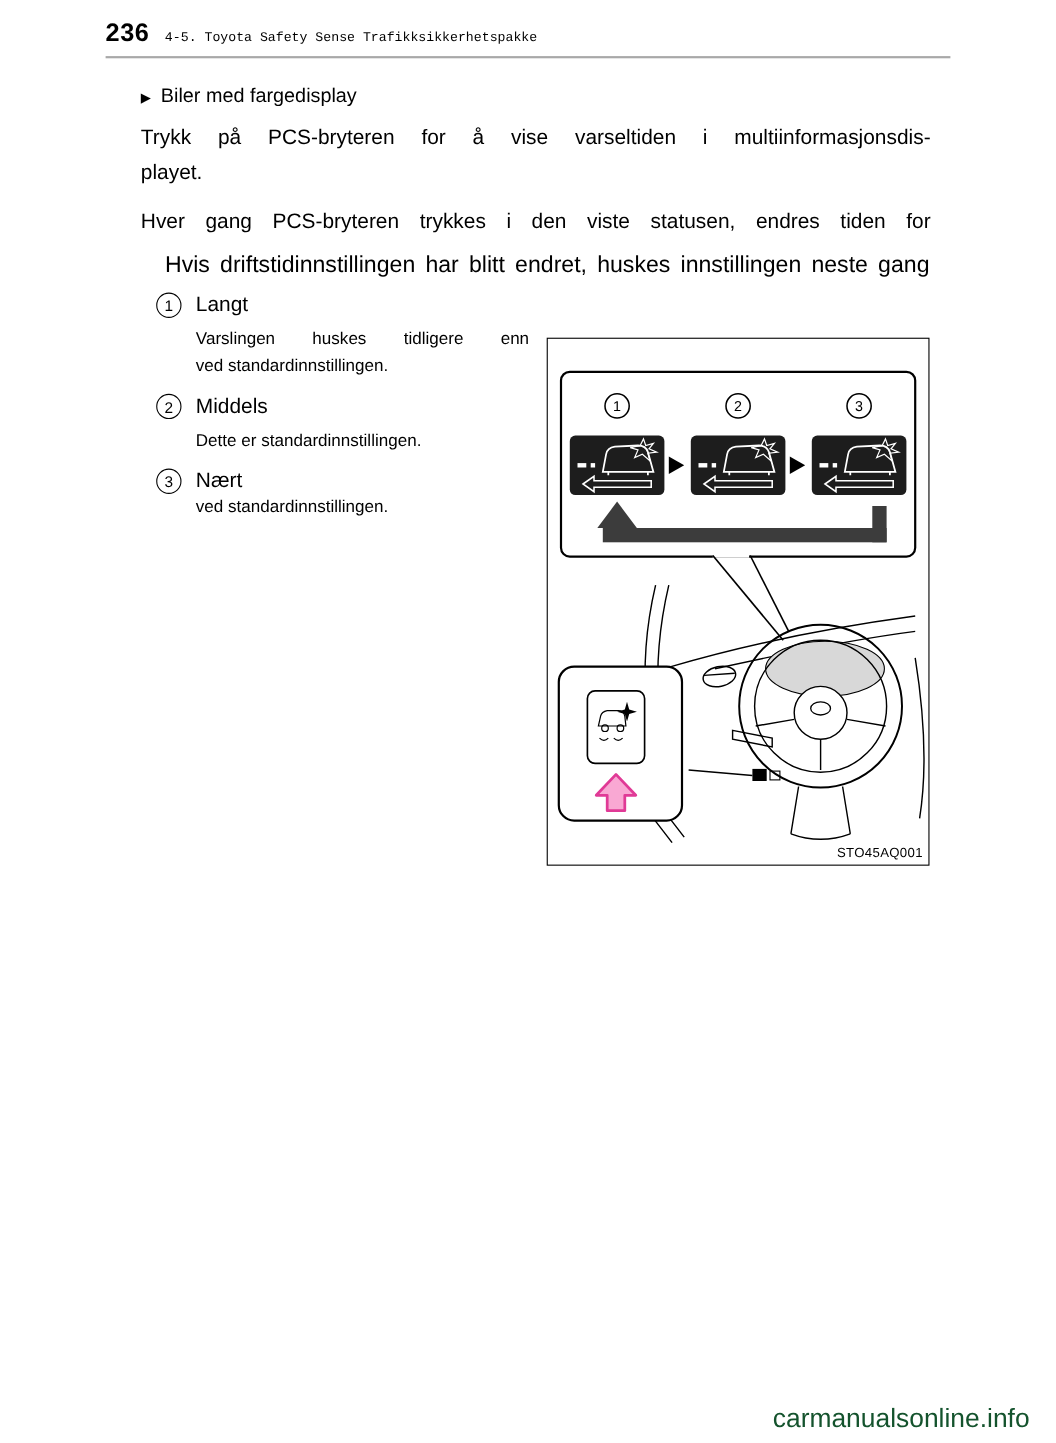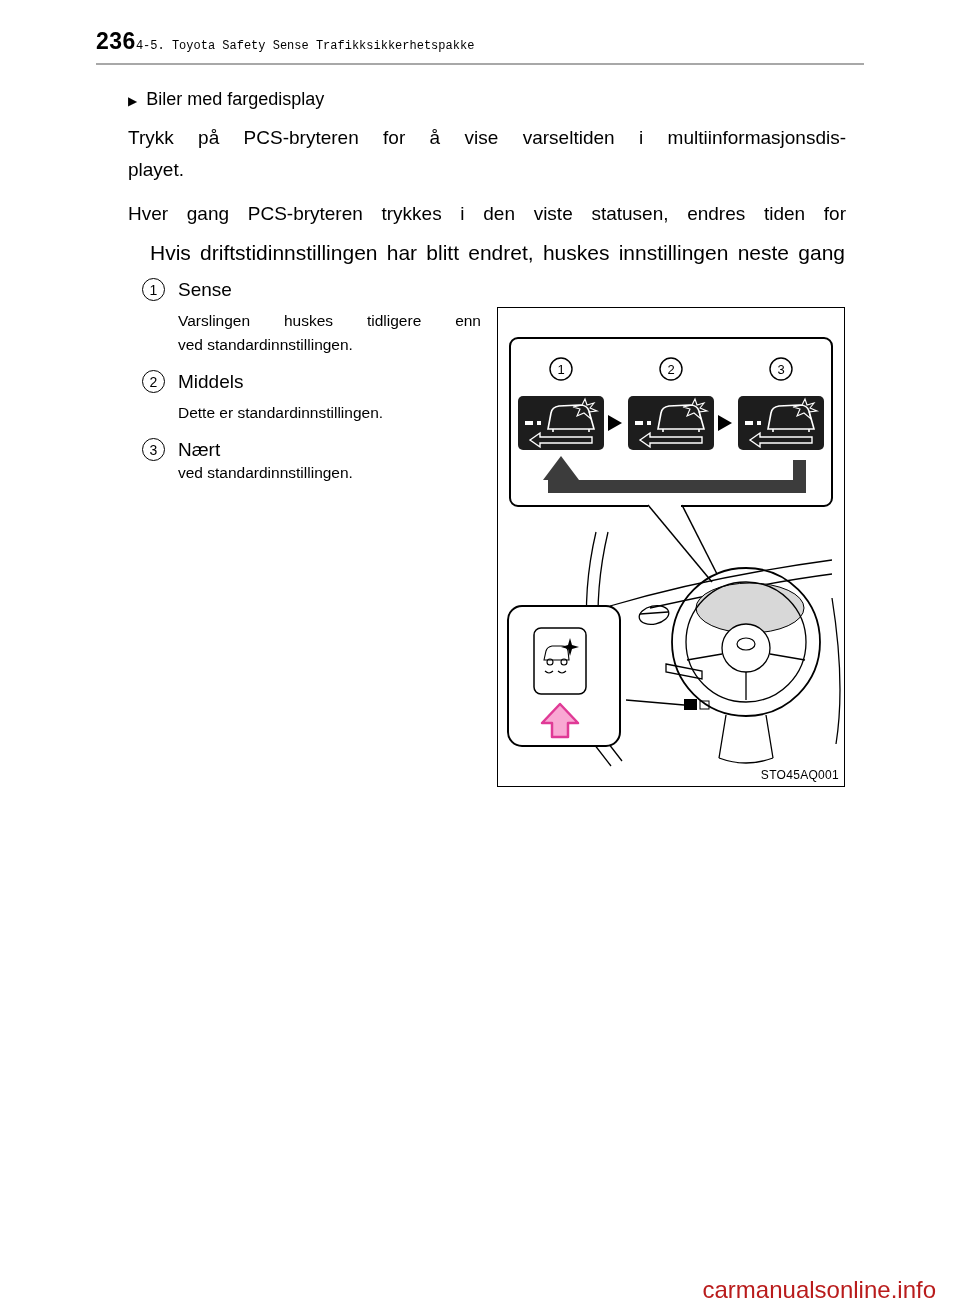--- a/index.html
+++ b/index.html
@@ -1,21 +1,21 @@
 <!DOCTYPE html>
 <html><head>
 <meta charset="utf-8">
 <style>
   * { margin:0; padding:0; box-sizing:border-box; }
   html,body { background:#fff; }
   body {
     width:960px; height:1312px; position:relative; overflow:hidden;
     font-family:"Liberation Sans", sans-serif; color:#000;
   }
-  .header { padding:28px 96px 0; display:flex; align-items:baseline; }
+  .header { padding:16px 96px 0; display:flex; align-items:baseline; gap:14px; }
   .pagenum { font-size:23px; font-weight:bold; letter-spacing:.5px; }
   .section-title { font-size:12px;font-family:Liberation Mono, monospace; }
   .rule { margin:8px 96px 0; border-top:2px solid #a8a8a8; height:0; }
   .content { padding:0 114px 0 128px; position:relative; }
   .subheading-row { margin-top:24px; display:flex; align-items:center; gap:9px; }
   .tri { font-size:12px; line-height:1; transform:translateY(1px); }
   .subheading { font-size:18px; }
   .para { font-size:19px; line-height:32px; margin-top:12px; width:718px; }
   .line { display:block; }
   .jline { text-align:justify; text-align-last:justify; }
@@ -30,21 +30,21 @@
   }
   .item-title { font-size:19px; }
   .item-desc { margin-left:50px; width:303px; font-size:15.5px; line-height:24px; }
   .item-desc.first { margin-top:8px; }
   .figure {
     position:absolute; left:497px; top:307px; width:348px; height:480px;
     border:1px solid #000; background:#fff;
   }
   .figure svg { display:block; font-family:inherit; }
   .caption { position:absolute; right:5px; bottom:4px; font-size:12px; letter-spacing:.3px;text-align:center; }
-  .watermark { position:absolute; right:24px; bottom:8px; font-size:24px; color:#b91c1c; }
+  .watermark { position:absolute; right:24px; bottom:8px; font-size:24px; color:#14532d; }
 </style>
 </head>
 <body>
 
 <div class="header">
   <span class="pagenum">236</span>
   <span class="section-title">4-5. Toyota Safety Sense Trafikksikkerhetspakke</span>
 </div>
 <div class="rule"></div>
 
@@ -68,21 +68,21 @@
     <span class="line jline">Hvis driftstidinnstillingen har blitt endret, huskes innstillingen neste gang</span>
   </div>
 
   <div class="items">
 
     <div class="item">
       <div class="item-head">
         <span class="circle-num">
             <span>1</span>
           </span>
-        <span class="item-title">Sense</span>
+        <span class="item-title">Langt</span>
       </div>
       <div class="item-desc first jline">Varslingen huskes tidligere enn</div>
       <div class="item-desc">ved standardinnstillingen.</div>
     </div>
 
     <div class="item">
       <div class="item-head">
         <span class="circle-num">
             <span>2</span>
           </span>

